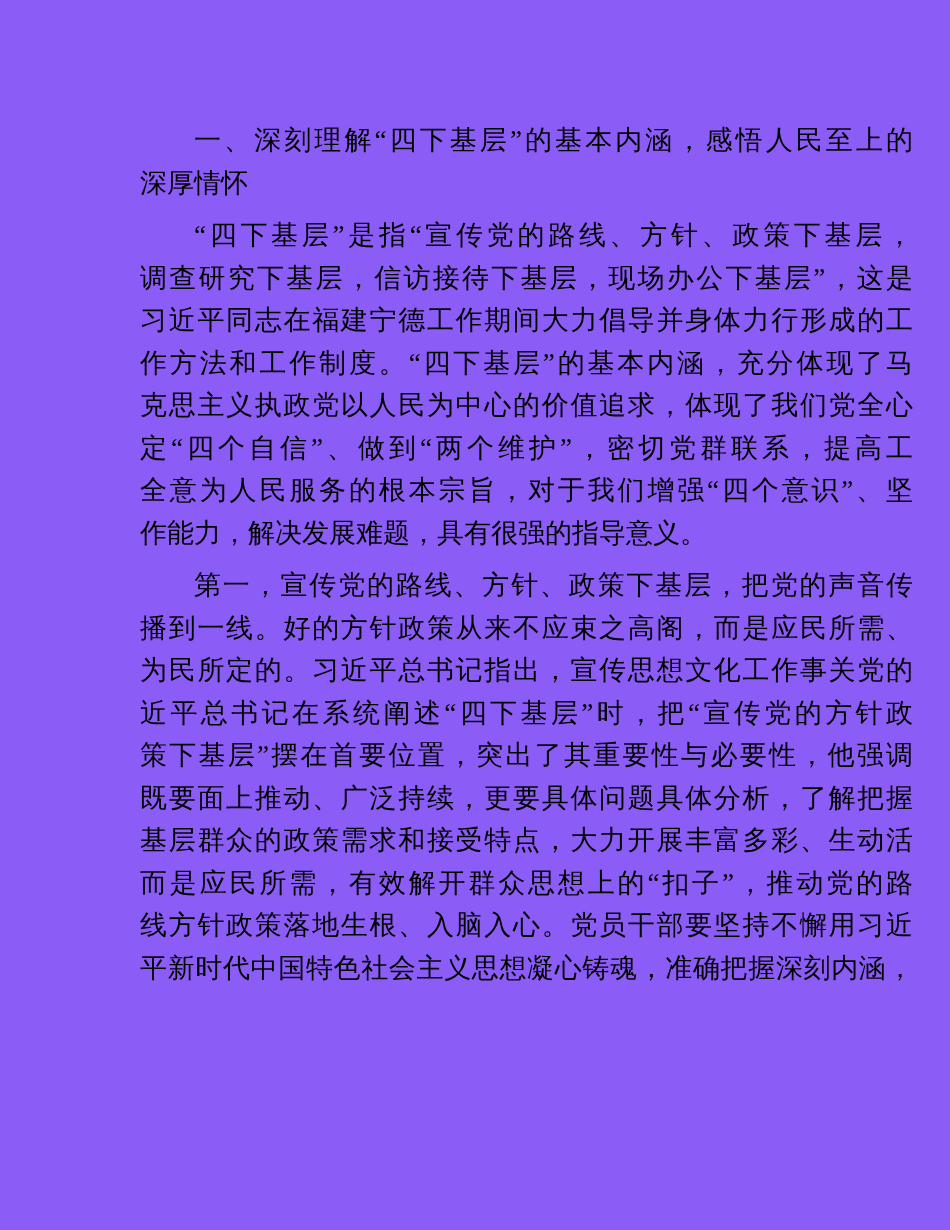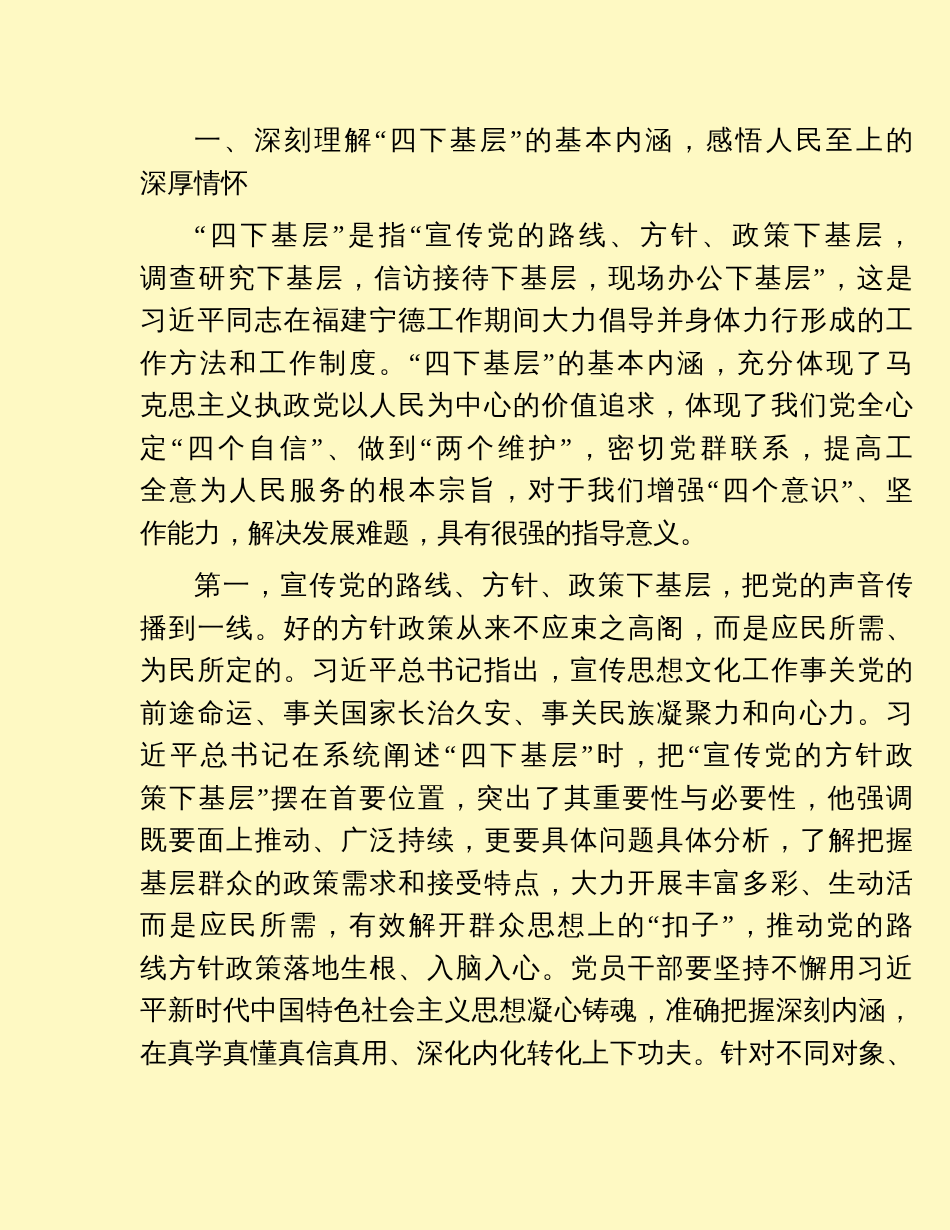--- a/index.html
+++ b/index.html
@@ -4,21 +4,21 @@
 <style>
   html, body {
     margin: 0;
     padding: 0;
     background: #ffffff;
   }
   .page {
     position: relative;
     width: 950px;
     height: 1230px;
-    background: #fef9c3;
+    background: #8b5cf6;
     overflow: hidden;
   }
   .doc {
     position: absolute;
     left: 140px;
     top: 119px;
     width: 773px;
     color: #000000;
     font-family: "Liberation Serif", "DejaVu Serif", serif;
     font-size: 27px;
@@ -58,24 +58,22 @@
         <div class="line fill">作方法和工作制度。“四下基层”的基本内涵，充分体现了马</div>
         <div class="line fill">克思主义执政党以人民为中心的价值追求，体现了我们党全心</div>
         <div class="line fill">定“四个自信”、做到“两个维护”，密切党群联系，提高工</div>
         <div class="line fill">全意为人民服务的根本宗旨，对于我们增强“四个意识”、坚</div>
         <div class="line">作能力，解决发展难题，具有很强的指导意义。</div>
       </section>
       <section class="block">
         <div class="line indent fill">第一，宣传党的路线、方针、政策下基层，把党的声音传</div>
         <div class="line fill">播到一线。好的方针政策从来不应束之高阁，而是应民所需、</div>
         <div class="line fill">为民所定的。习近平总书记指出，宣传思想文化工作事关党的</div>
-        <div class="line fill">前途命运、事关国家长治久安、事关民族凝聚力和向心力。习</div>
         <div class="line fill">近平总书记在系统阐述“四下基层”时，把“宣传党的方针政</div>
         <div class="line fill">策下基层”摆在首要位置，突出了其重要性与必要性，他强调</div>
         <div class="line fill">既要面上推动、广泛持续，更要具体问题具体分析，了解把握</div>
         <div class="line fill">基层群众的政策需求和接受特点，大力开展丰富多彩、生动活</div>
         <div class="line fill">而是应民所需，有效解开群众思想上的“扣子”，推动党的路</div>
         <div class="line fill">线方针政策落地生根、入脑入心。党员干部要坚持不懈用习近</div>
         <div class="line fill tight">平新时代中国特色社会主义思想凝心铸魂，准确把握深刻内涵，</div>
-        <div class="line fill tight">在真学真懂真信真用、深化内化转化上下功夫。针对不同对象、</div>
       </section>
     </main>
 </div>
 
 </body></html>

